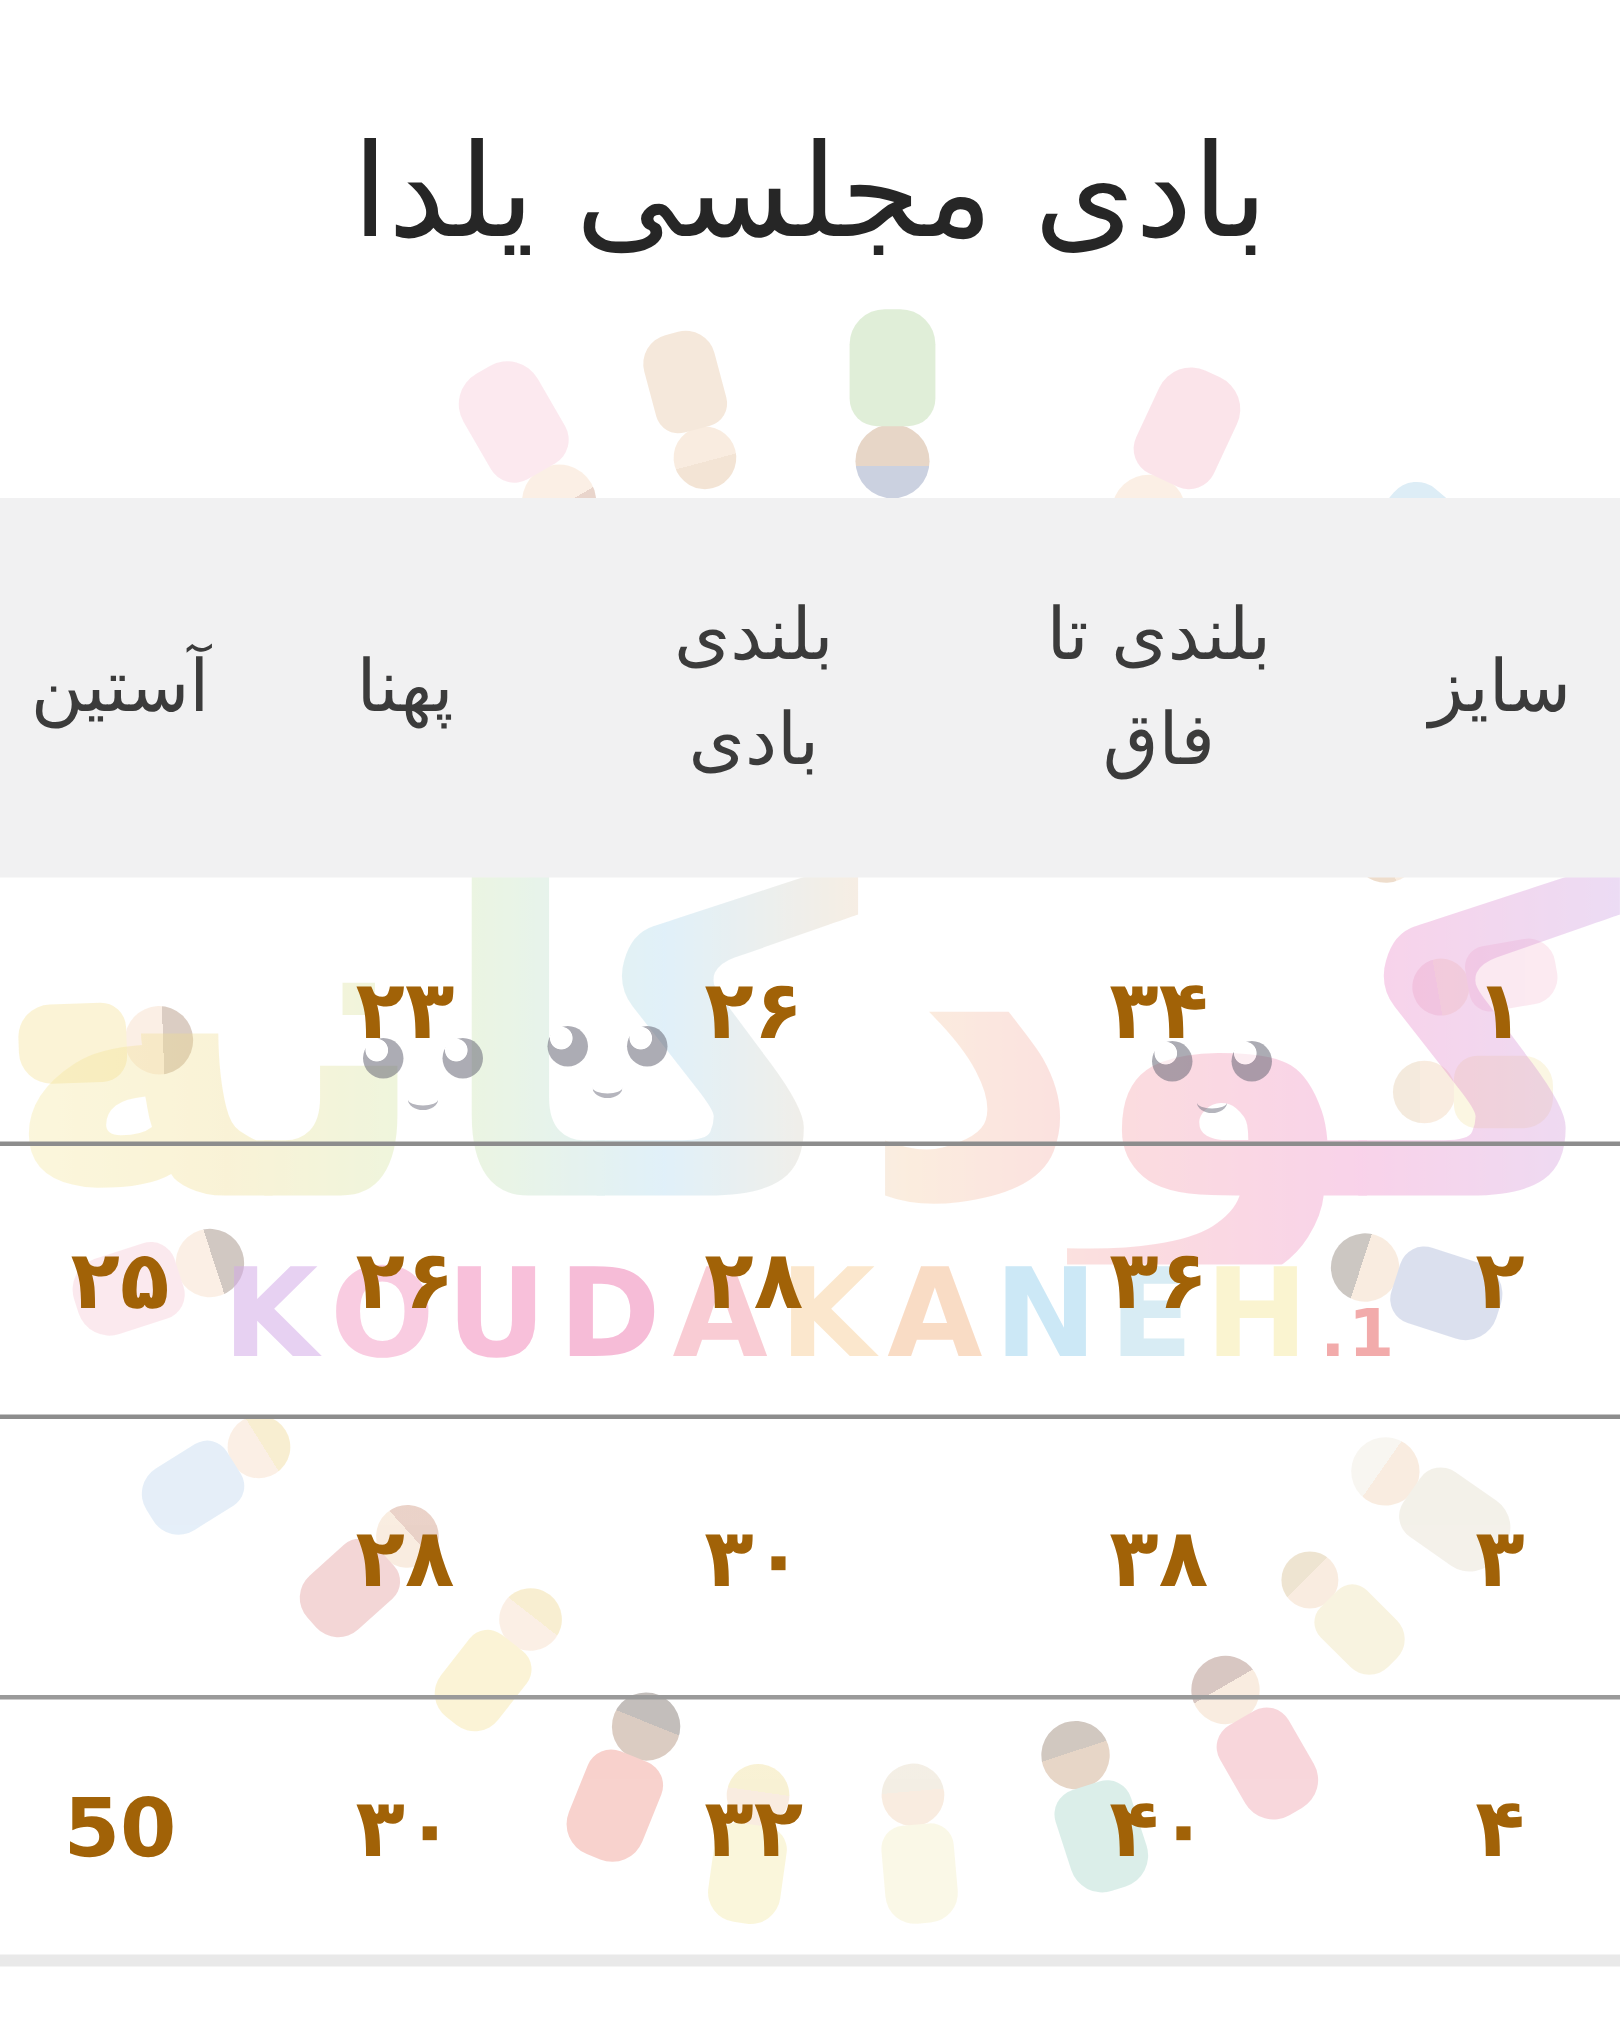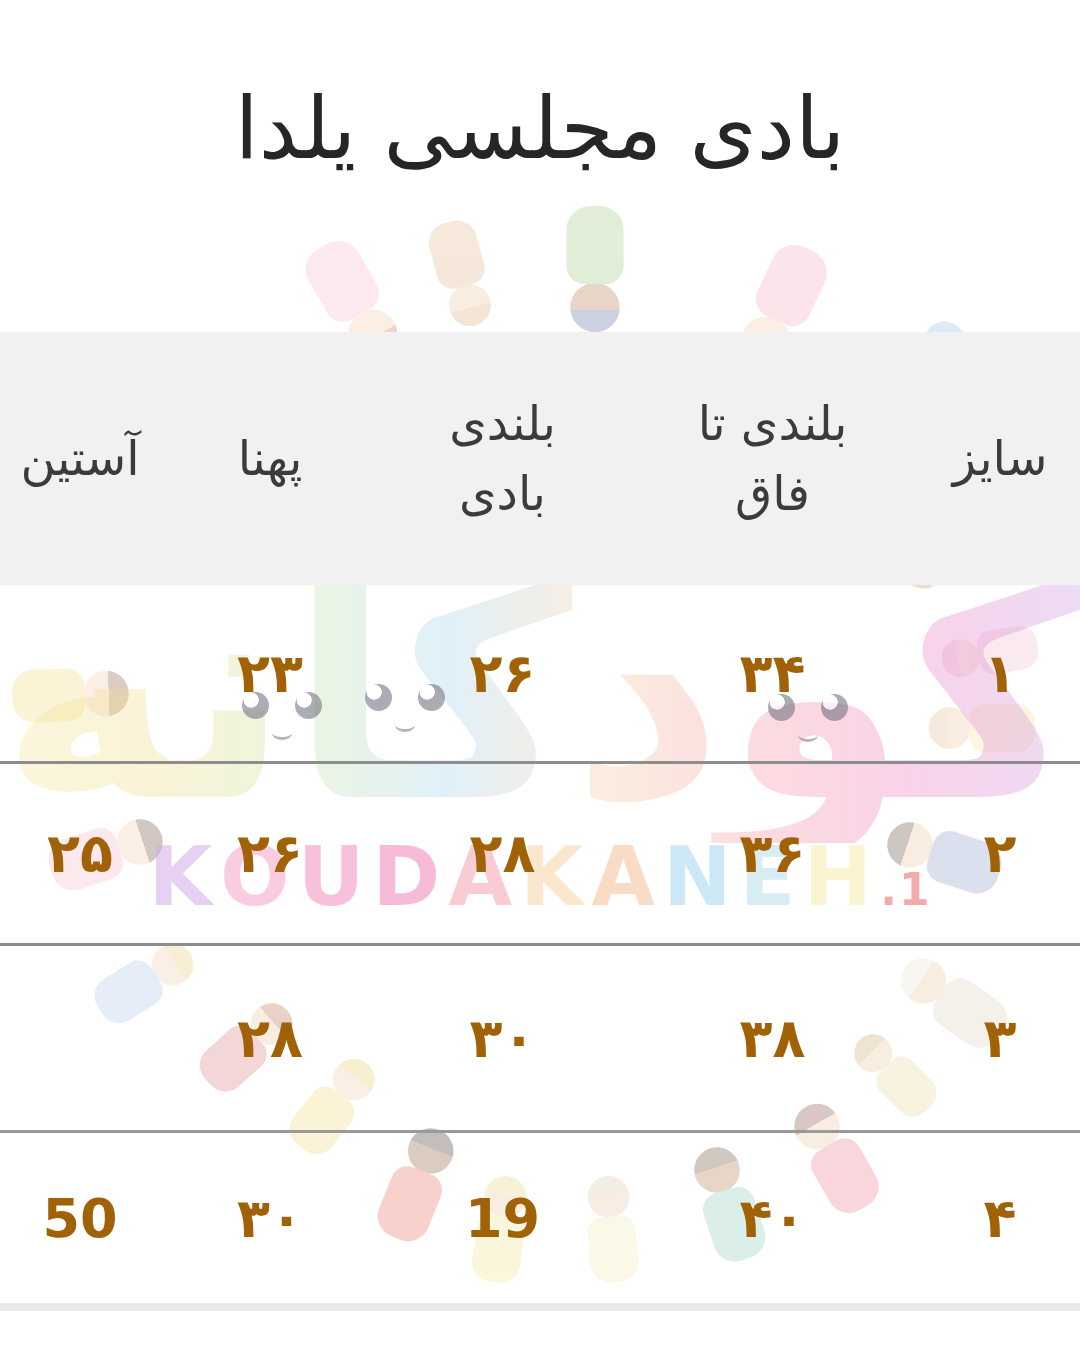--- a/index.html
+++ b/index.html
@@ -172,19 +172,19 @@
     </div>
     <div class="trow r3">
       <div class="ncell">۳</div>
       <div class="ncell">۳۸</div>
       <div class="ncell">۳۰</div>
       <div class="ncell">۲۸</div>
     </div>
     <div class="trow r4">
       <div class="ncell">۴</div>
       <div class="ncell">۴۰</div>
-      <div class="ncell">19</div>
+      <div class="ncell">۳۲</div>
       <div class="ncell">۳۰</div>
       <div class="ncell">50</div>
     </div>
   </div>
 
 </div>
 
 </body></html>

